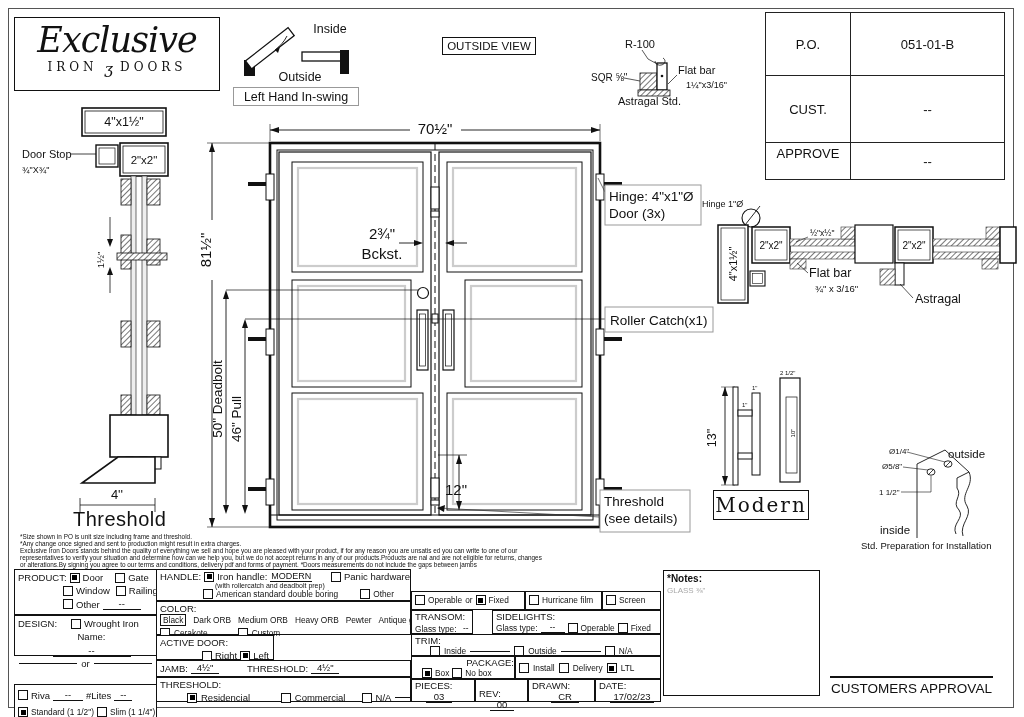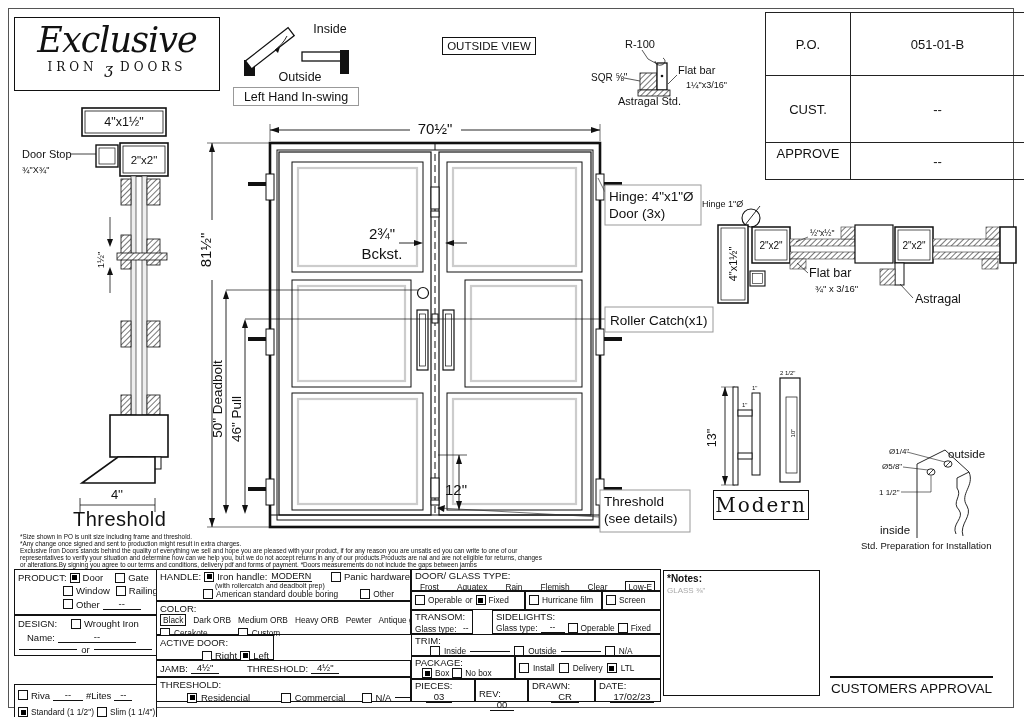--- a/index.html
+++ b/index.html
@@ -9,21 +9,21 @@
   svg{position:absolute;overflow:visible;}
   svg text{font-family:"Liberation Sans",sans-serif;fill:#111;}
   
   .logo{left:14px;top:17px;width:206px;height:74px;border:1.5px solid #111;box-sizing:border-box;text-align:center;}
   .logo .brand{font-family:"DejaVu Serif",serif;font-style:italic;font-size:35px;line-height:44px;letter-spacing:-1px;}
   .logo .sub{font-family:"DejaVu Serif",serif;font-size:12px;letter-spacing:4px;display:flex;justify-content:center;align-items:flex-start;gap:7px;margin-top:-2px;}
   .logo .orn{font-style:italic;font-size:15px;letter-spacing:0;}
   
   .tagbox{box-sizing:border-box;display:flex;align-items:center;justify-content:center;background:#fff;}
   
-  .potable{left:765px;top:12px;width:260px;height:168px;border:1.5px solid #222;box-sizing:border-box;
+  .potable{left:765px;top:12px;width:240px;height:168px;border:1.5px solid #222;box-sizing:border-box;
            display:grid;grid-template-columns:85px 1fr;grid-template-rows:63px 67px 1fr;}
   .potable>div{border-right:1.2px solid #222;border-bottom:1.2px solid #222;display:flex;align-items:center;justify-content:center;font-size:13px;}
   .potable>div:nth-child(2n){border-right:none;}
   .potable>div:nth-child(5),.potable>div:nth-child(6){border-bottom:none;}
   .potable .toplab{align-items:flex-start;padding-top:3px;}
   
   .fineprint{left:20px;top:533px;width:760px;font-size:6.4px;line-height:7.1px;color:#111;}
   
   .fbox{position:absolute;border:1.2px solid #111;box-sizing:border-box;background:#fff;font-size:9.5px;}
   .frow{display:flex;align-items:center;gap:3px;margin:2px 0 0 3px;white-space:nowrap;}
@@ -371,21 +371,21 @@
   </div>
 </div>
 
 <div class="fbox" style="left:14px;top:615px;width:143px;height:41px;">
   <div class="frow">
     <span>DESIGN:</span>
     <span style="width:8px"></span>
     <span class="cb"></span>
     <span>Wrought Iron</span>
   </div>
-  <div class="frow" style="margin-left:12px;">
+  <div class="frow" style="margin-left:12px;flex-direction:column;">
     <span>Name:</span>
     <span class="u" style="width:78px">--</span>
   </div>
   <div class="ordiv">
         <span>or</span>
       </div>
 </div>
 
 <div class="fbox" style="left:14px;top:684px;width:143px;height:46px;">
   <div class="frow" style="margin-top:4px;">
@@ -490,33 +490,20 @@
     <span style="width:28px"></span>
     <span class="cb"></span>
     <span>Commercial</span>
     <span style="width:10px"></span>
     <span class="cb"></span>
     <span>N/A</span>
     <span class="u" style="width:18px"></span>
   </div>
 </div>
 
-<div class="fbox" style="left:411px;top:569px;width:250px;height:22px;">
-  <div class="frow" style="margin-top:0;">
-        <span>DOOR/ GLASS TYPE:</span>
-      </div>
-  <div class="frow opt" style="margin-top:0;justify-content:space-between;margin-right:5px;margin-left:8px;">
-    <span>Frost</span>
-    <span>Aquatex</span>
-    <span>Rain</span>
-    <span>Flemish</span>
-    <span>Clear</span>
-    <span class="boxed">Low-E</span>
-  </div>
-</div>
 <div class="fbox" style="left:411px;top:591px;width:114px;height:19px;">
   <div class="frow opt" style="margin-top:3px;">
     <span class="cb"></span>
     <span>Operable</span>
     <span>or</span>
     <span class="cb checked"></span>
     <span>Fixed</span>
   </div>
 </div>
 <div class="fbox" style="left:525px;top:591px;width:77px;height:19px;">
@@ -562,21 +549,21 @@
     <span>Inside</span>
     <span class="u" style="width:40px"></span>
     <span class="cb"></span>
     <span>Outside</span>
     <span class="u" style="width:40px"></span>
     <span class="cb"></span>
     <span>N/A</span>
   </div>
 </div>
 <div class="fbox" style="left:411px;top:656px;width:104px;height:23px;">
-  <div class="frow" style="margin-top:0;">
+  <div class="frow" style="margin-top:0;justify-content:flex-end;">
         <span>PACKAGE:</span>
       </div>
   <div class="frow opt" style="margin-top:0;margin-left:10px;text-align:right;">
     <span class="cb checked"></span>
     <span>Box</span>
     <span class="cb"></span>
     <span>No box</span>
   </div>
 </div>
 <div class="fbox" style="left:515px;top:656px;width:146px;height:23px;">

